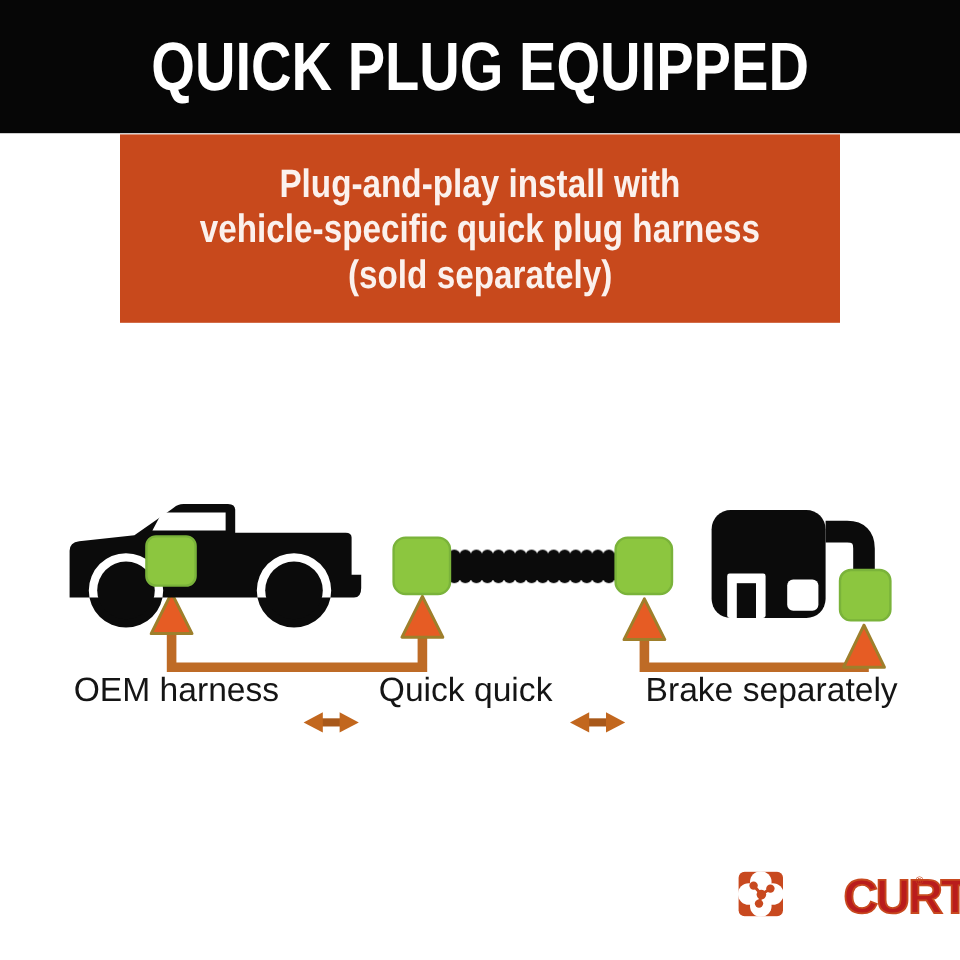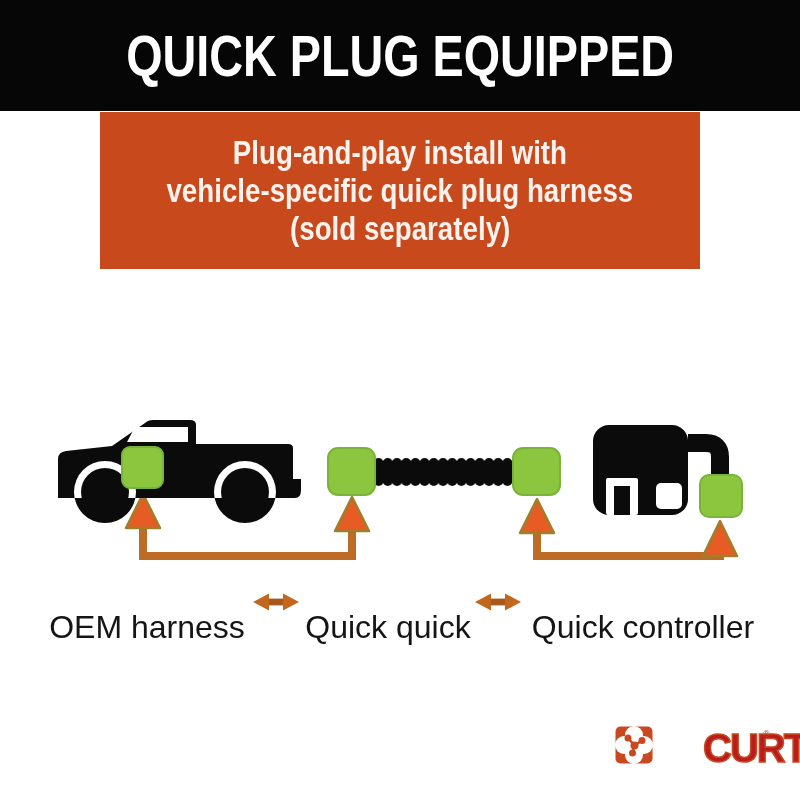--- a/index.html
+++ b/index.html
@@ -22,22 +22,22 @@
     background:#C8491C;display:flex;flex-direction:column;
     align-items:center;justify-content:center;
   }
   #info-panel .panel-line{
     color:#FBF1ED;font-weight:bold;font-size:33px;line-height:38px;
     white-space:nowrap;transform:scaleX(0.84);transform-origin:center;
   }
   
   #diagram-svg{position:absolute;left:0;top:400px;}
   .diagram-label{
-    position:absolute;top:609px;transform:translateX(-50%);
-    color:#151515;font-size:32px;white-space:nowrap;
+    position:absolute;top:559px;transform:translateX(-50%);
+    color:#151515;font-size:28px;white-space:nowrap;
   }
   #label-oem{left:147px;}
   #label-quickplug{left:388px;}
   #label-brakecontroller{left:643px;}
   .double-arrow{position:absolute;top:592px;}
   #double-arrow-1{left:252px;}
   #double-arrow-2{left:474px;}
   
   #brand-footer{position:absolute;left:615px;top:722px;width:170px;height:48px;}
   #curt-logo-icon{position:absolute;left:0;top:4px;}
@@ -106,21 +106,21 @@
       <rect x="593" y="425" width="95" height="90" rx="16" fill="#0B0B0B"></rect>
       <rect x="606" y="478" width="32" height="37" rx="2" fill="#ffffff"></rect>
       <rect x="614" y="486" width="16" height="29" fill="#0B0B0B"></rect>
       <rect x="656" y="483" width="26" height="26" rx="5" fill="#ffffff"></rect>
       <rect x="700" y="475" width="42" height="42" rx="9" fill="#8CC63F" stroke="#7AB33A" stroke-width="2"></rect>
     </g>
   </svg>
 
   <div class="diagram-label" id="label-oem">OEM harness</div>
   <div class="diagram-label" id="label-quickplug">Quick quick</div>
-  <div class="diagram-label" id="label-brakecontroller">Quick controller</div>
+  <div class="diagram-label" id="label-brakecontroller">Brake separately</div>
 
   <svg class="double-arrow" id="double-arrow-1" width="48" height="20" viewBox="0 0 48 20" xmlns="http://www.w3.org/2000/svg">
     <rect x="14" y="6.6" width="20" height="6.8" fill="#A8581A"></rect>
     <polygon points="1,10 17,1.5 17,18.5" fill="#C2671E"></polygon>
     <polygon points="47,10 31,1.5 31,18.5" fill="#C2671E"></polygon>
   </svg>
   <svg class="double-arrow" id="double-arrow-2" width="48" height="20" viewBox="0 0 48 20" xmlns="http://www.w3.org/2000/svg">
     <rect x="14" y="6.6" width="20" height="6.8" fill="#A8581A"></rect>
     <polygon points="1,10 17,1.5 17,18.5" fill="#C2671E"></polygon>
     <polygon points="47,10 31,1.5 31,18.5" fill="#C2671E"></polygon>

